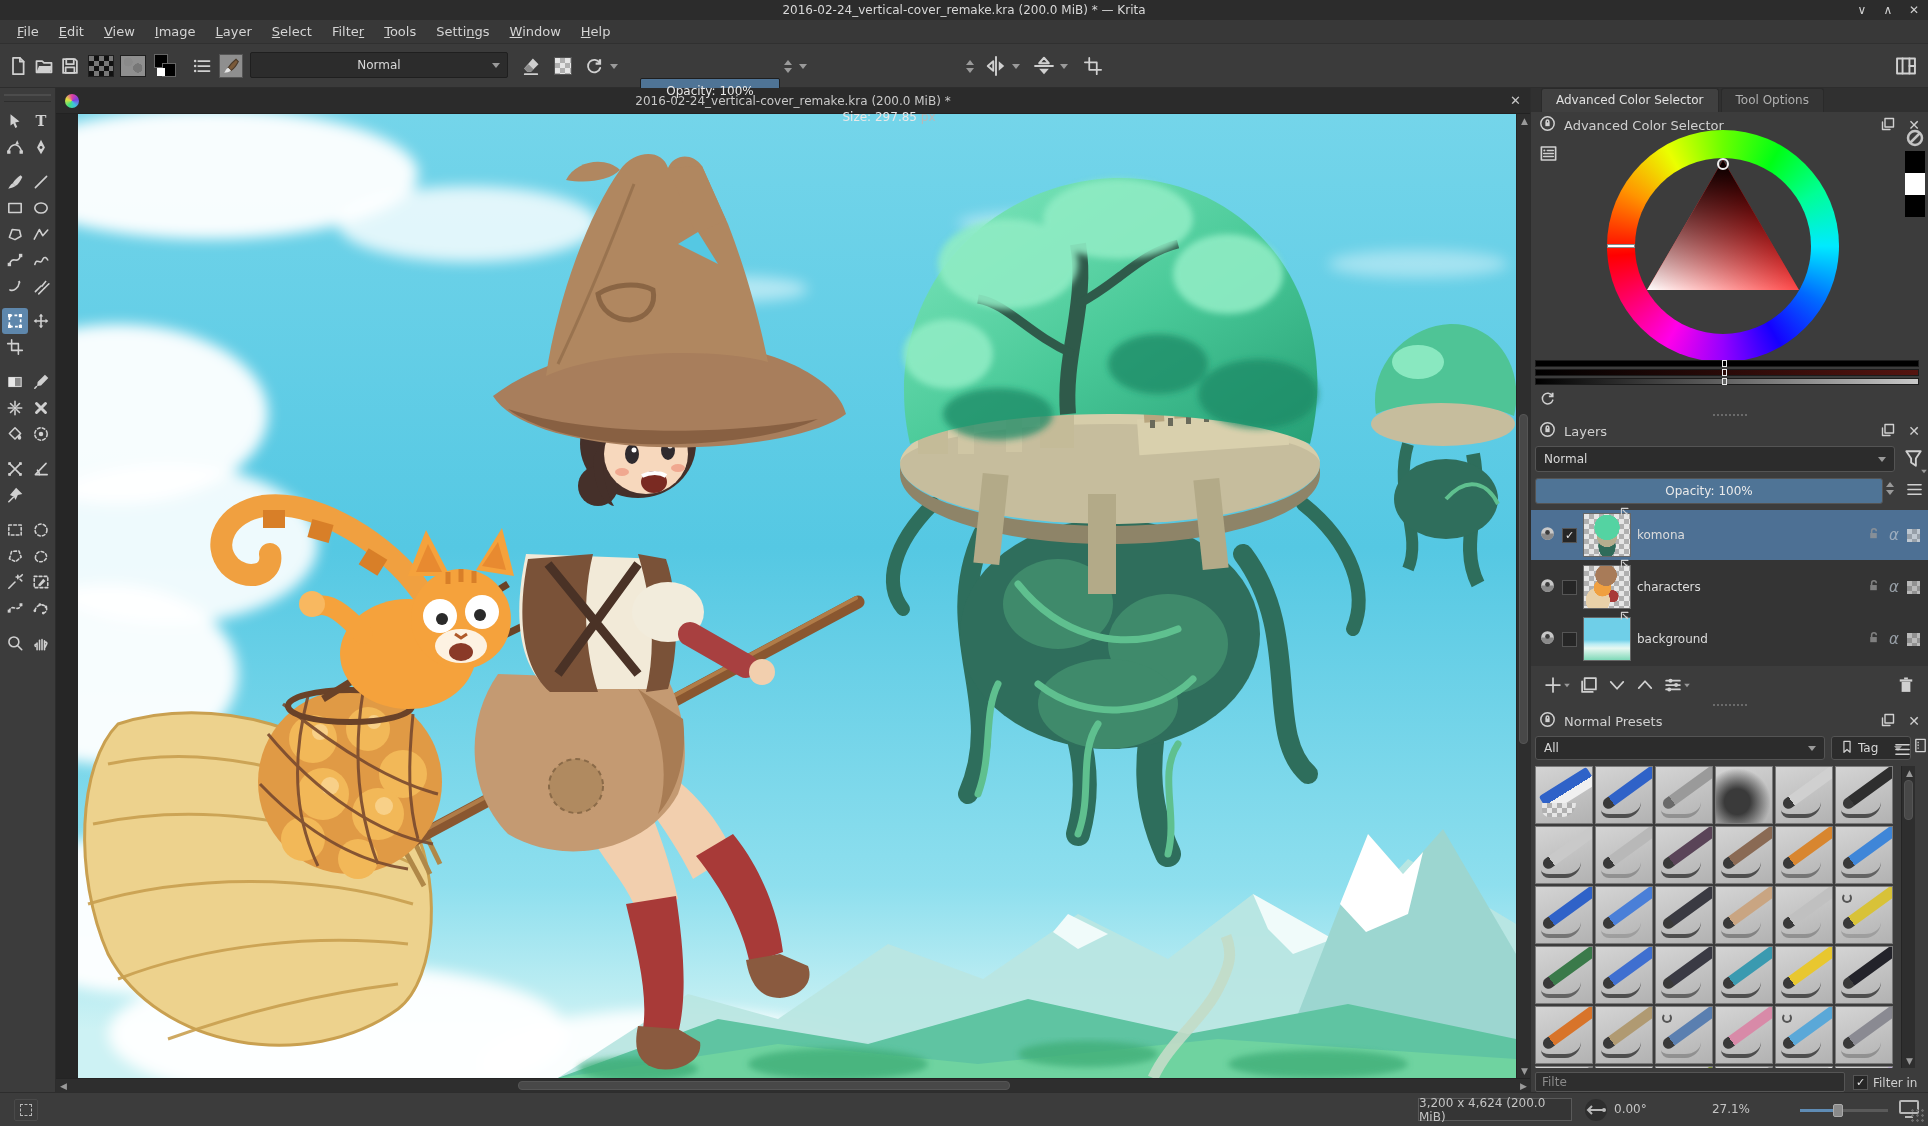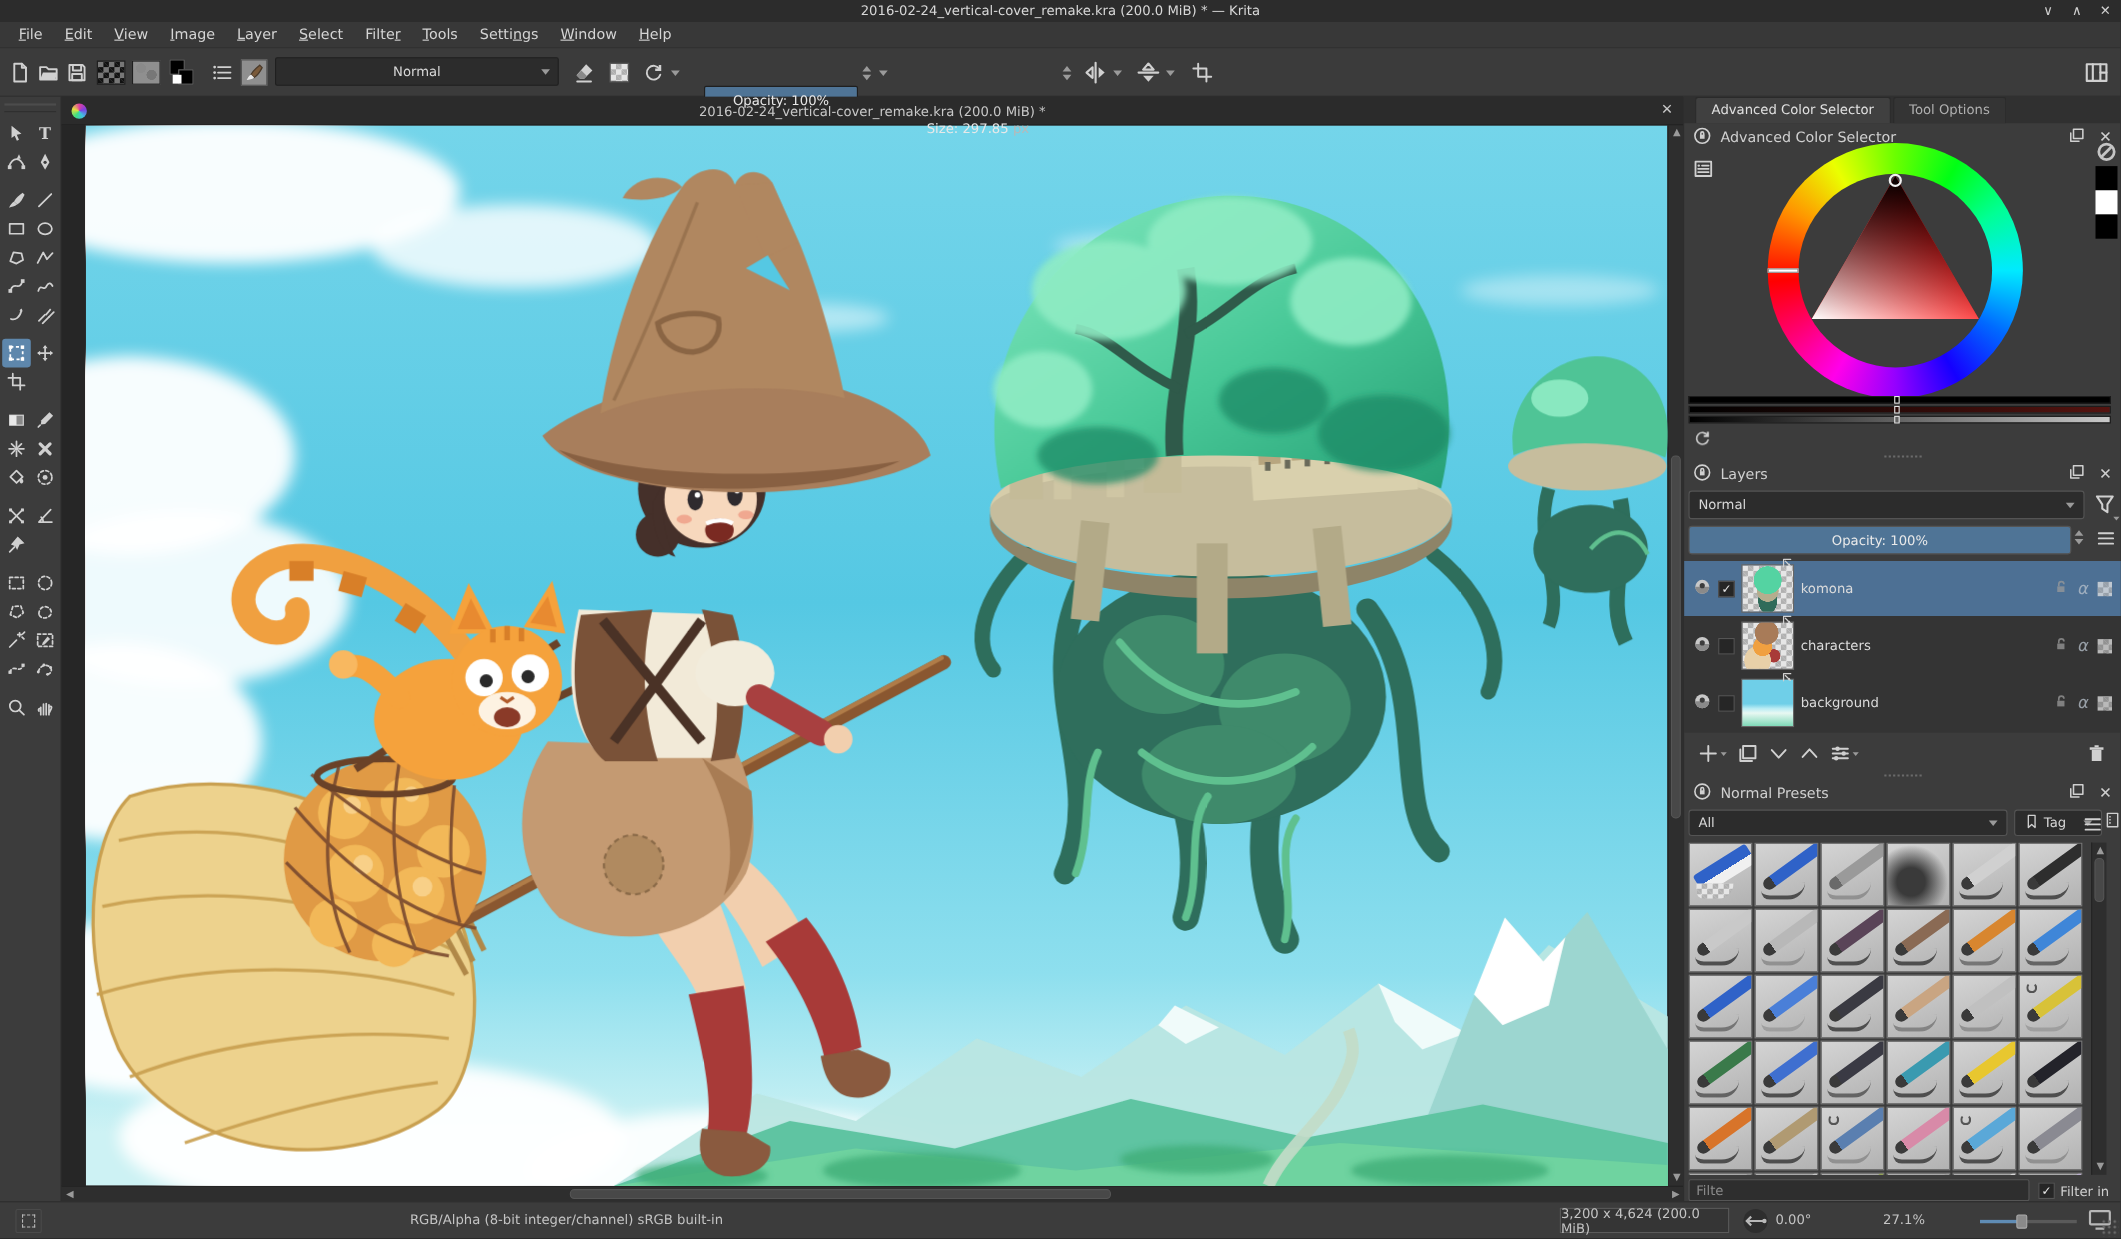--- a/index.html
+++ b/index.html
@@ -1227,21 +1227,20 @@
       </div>
       <div class="lr-cb abs" style="left:322px;top:987px">✓</div>
       <div class="abs" style="left:342px;top:988px;font-size:12px;color:#cfcfcf">Filter in Tag</div>
     </div>
   </div>
 
   <div class="statusbar">
     <div class="sel-mode">
         <i></i>
       </div>
-    <div class="abs" style="left:0;top:9px;width:1030px;text-align:center">RGB/Alpha (8-bit integer/channel)  sRGB built-in</div>
     <div class="dimbox">3,200 x 4,624 (200.0 MiB)</div>
     <svg class="abs" style="left:1584px;top:5px" width="24" height="24" viewBox="0 0 24 24">
       <circle cx="12" cy="12" r="11" fill="#2e2e2e"></circle>
       <line x1="4" y1="12" x2="20" y2="12" stroke="#b8b8b8" stroke-width="2"></line>
       <path d="M8 8 L4 12 L8 16" fill="none" stroke="#b8b8b8" stroke-width="2"></path>
       <circle cx="20" cy="12" r="2" fill="#b8b8b8"></circle>
     </svg>
     <div class="abs" style="left:1614px;top:9px">0.00°</div>
     <div class="abs" style="left:1695px;top:9px;width:55px;text-align:right">27.1%</div>
     <div class="zslider" style="left:1800px;width:88px">

